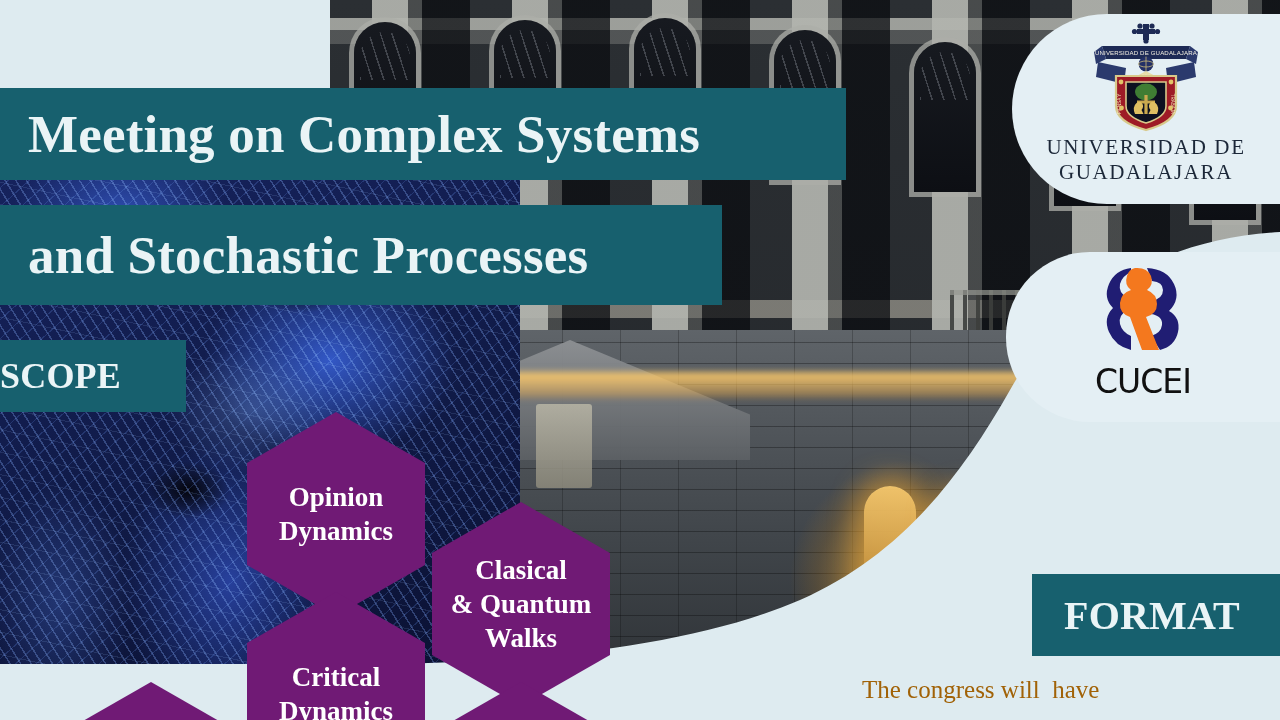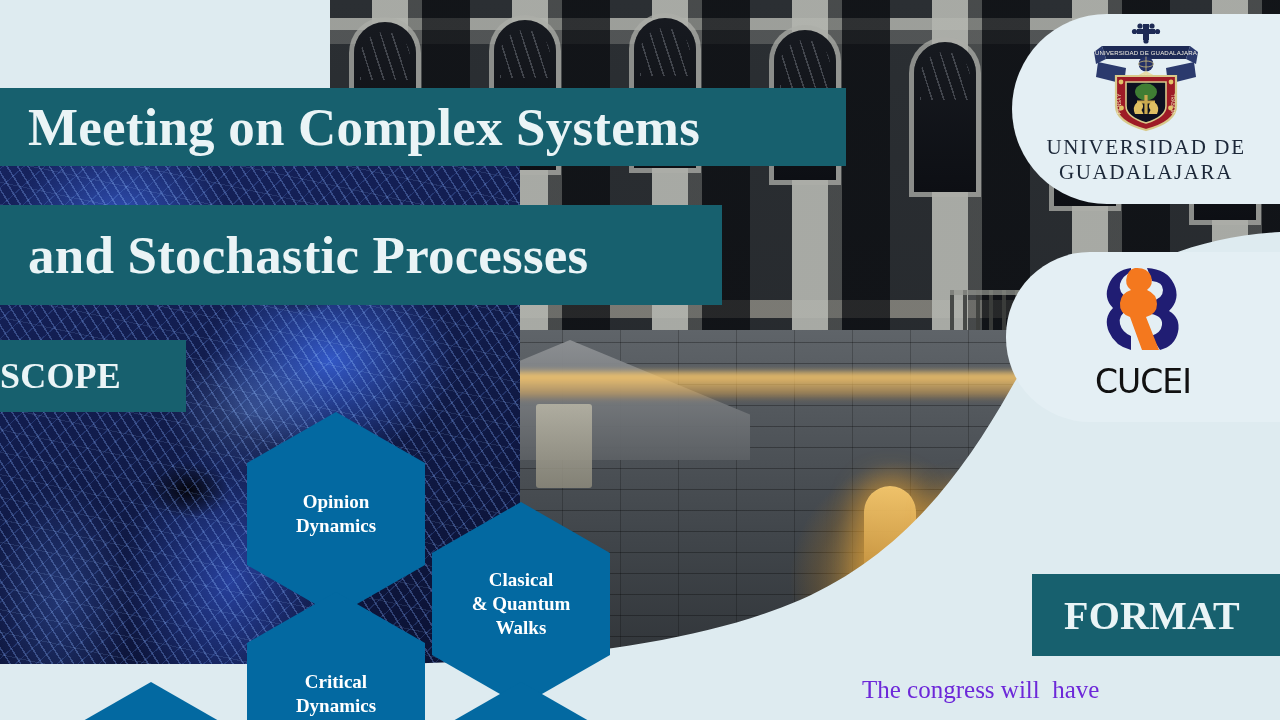--- a/index.html
+++ b/index.html
@@ -130,21 +130,21 @@
     position:absolute;left:300px;top:0;width:160px;height:720px;
     background:linear-gradient(90deg,rgba(10,16,48,0),rgba(10,16,48,.0));
   }
 
   
   .banner{
     position:absolute;background:#17606e;color:#eaf4f6;
     display:flex;align-items:center;
     font-weight:700;letter-spacing:.2px;white-space:nowrap;
   }
-  #title-line-1{left:0;top:88px;width:818px;height:78px;padding-left:28px;font-size:53px;}
+  #title-line-1{left:0;top:88px;width:818px;height:92px;padding-left:28px;font-size:53px;}
   #title-line-2{left:0;top:205px;width:694px;height:100px;padding-left:28px;font-size:53px;}
   #scope-banner{left:0;top:340px;width:186px;height:72px;font-size:36px;}
   #format-banner{left:1032px;top:574px;width:248px;height:82px;padding-left:32px;font-size:40px;}
 
   
   .logo-pill{
     position:absolute;background:#e4eff4;
     display:flex;flex-direction:column;align-items:center;justify-content:flex-start;
   }
   #logo-udg{left:1012px;top:14px;width:268px;height:182px;border-radius:95px 0 0 95px;padding-top:8px;}
@@ -156,30 +156,30 @@
   }
   .cucei-word{
     font-size:33px;letter-spacing:-1px;color:#111;font-weight:400;margin-top:-4px;
     font-family:"DejaVu Sans","Liberation Sans",sans-serif;
   }
 
   
   #hex-layer{position:absolute;left:0;top:0;width:1280px;height:720px;}
   .hex{
     position:absolute;width:178px;height:204px;
-    background:#0369a1;color:#fff;
+    background:#701a75;color:#fff;
     clip-path:polygon(50% 0,100% 25%,100% 75%,50% 100%,0 75%,0 25%);
     display:flex;align-items:center;justify-content:center;text-align:center;
-    font-weight:700;font-size:19px;line-height:1.26;padding:0 13px;box-sizing:border-box;
+    font-weight:700;font-size:27px;line-height:1.26;padding:0 13px;box-sizing:border-box;
   }
   .hex span{display:block;}
 
   
   #congress-text{
-    position:absolute;left:862px;top:676px;font-size:25px;color:#6d28d9;white-space:pre;
+    position:absolute;left:862px;top:676px;font-size:25px;color:#a16207;white-space:pre;
   }
 </style>
 </head>
 <body>
 
 <div id="stage">
 
   <div id="photo-clip">
     <div id="photo-shape">
 

